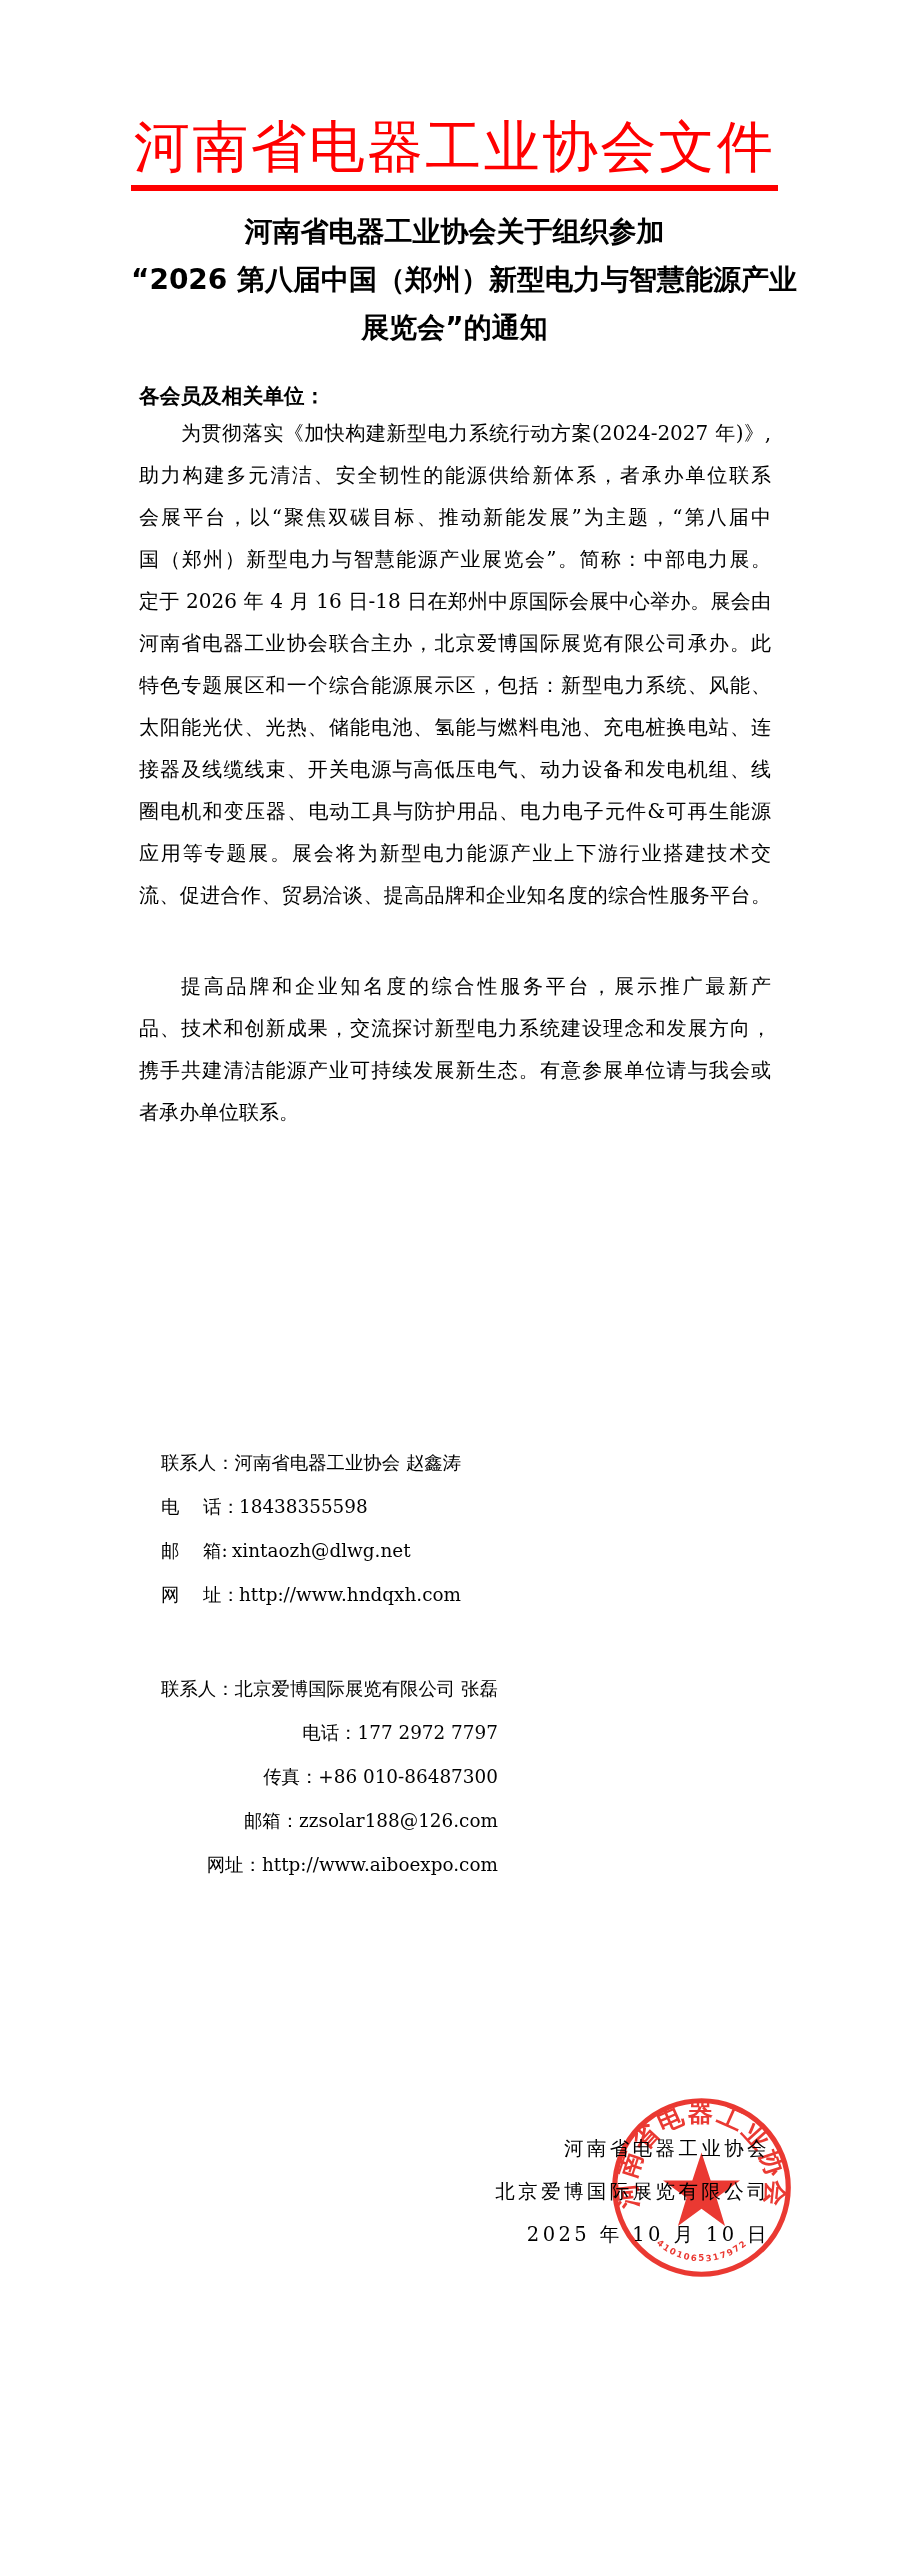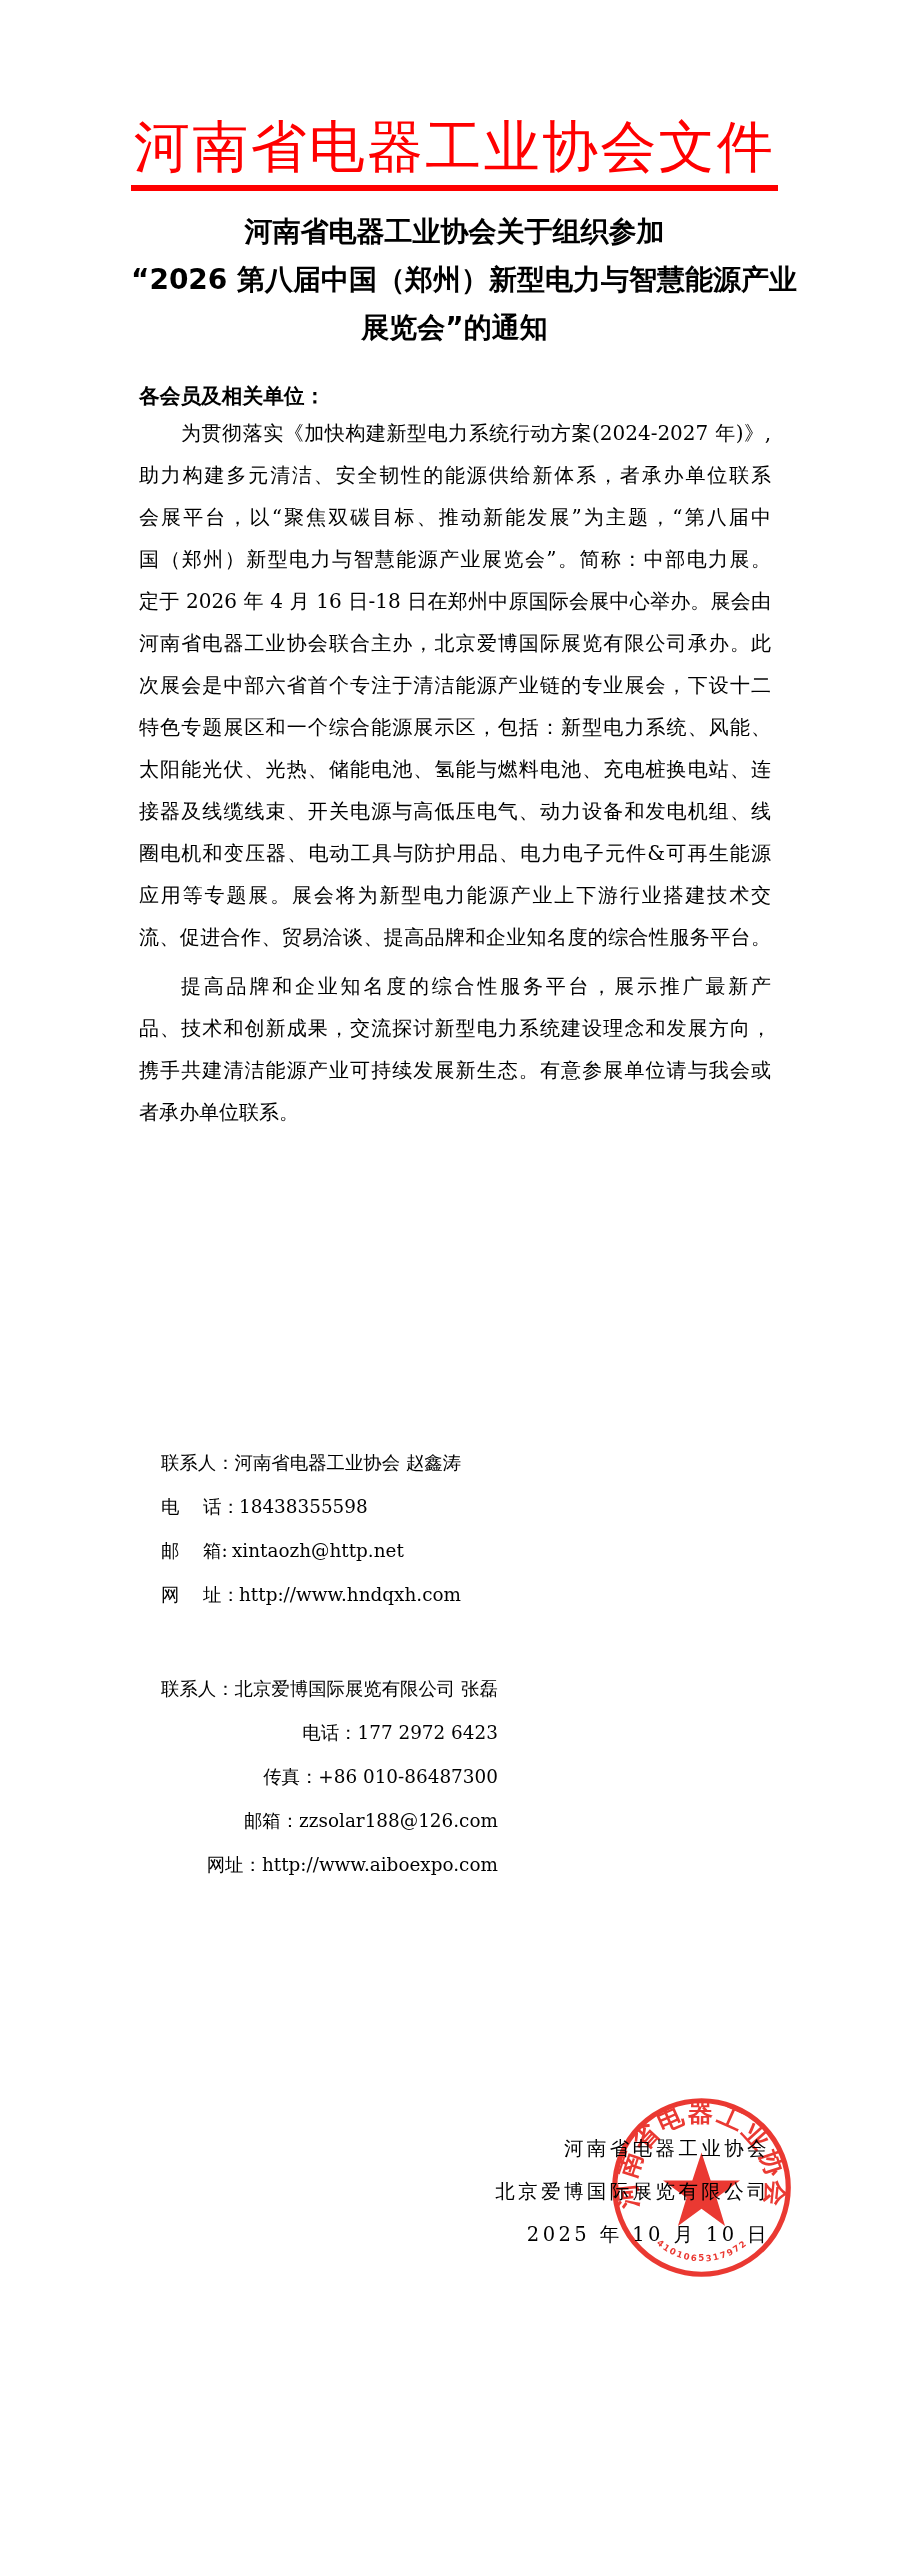--- a/index.html
+++ b/index.html
@@ -87,21 +87,20 @@
 
   <div class="greeting">各会员及相关单位：</div>
 
   <div class="body-text para1">
     <span class="line indent">为贯彻落实《加快构建新型电力系统行动方案(2024-2027 年)》,</span>
     <span class="line">助力构建多元清洁、安全韧性的能源供给新体系，者承办单位联系</span>
     <span class="line">会展平台，以“聚焦双碳目标、推动新能发展”为主题，“第八届中</span>
     <span class="line">国（郑州）新型电力与智慧能源产业展览会”。简称：中部电力展。</span>
     <span class="line">定于 2026 年 4 月 16 日-18 日在郑州中原国际会展中心举办。展会由</span>
     <span class="line">河南省电器工业协会联合主办，北京爱博国际展览有限公司承办。此</span>
-    <span class="line">次展会是中部六省首个专注于清洁能源产业链的专业展会，下设十二</span>
     <span class="line">特色专题展区和一个综合能源展示区，包括：新型电力系统、风能、</span>
     <span class="line">太阳能光伏、光热、储能电池、氢能与燃料电池、充电桩换电站、连</span>
     <span class="line">接器及线缆线束、开关电源与高低压电气、动力设备和发电机组、线</span>
     <span class="line">圈电机和变压器、电动工具与防护用品、电力电子元件&amp;可再生能源</span>
     <span class="line">应用等专题展。展会将为新型电力能源产业上下游行业搭建技术交</span>
     <span class="line">流、促进合作、贸易洽谈、提高品牌和企业知名度的综合性服务平台。</span>
   </div>
 
   <div class="body-text para2">
     <span class="line indent">提高品牌和企业知名度的综合性服务平台，展示推广最新产</span>
@@ -111,33 +110,33 @@
   </div>
 
   <div class="contact contact1">
     <div class="row">
       <span>联系人：</span><span>河南省电器工业协会 赵鑫涛</span>
     </div>
     <div class="row">
       <span class="lbl-wide"><span class="c1">电</span><span>话：</span></span><span>18438355598</span>
     </div>
     <div class="row">
-      <span class="lbl-wide" style="width:71px"><span class="c1">邮</span><span>箱:</span></span><span>xintaozh@http.net</span>
+      <span class="lbl-wide" style="width:71px"><span class="c1">邮</span><span>箱:</span></span><span>xintaozh@dlwg.net</span>
     </div>
     <div class="row">
       <span class="lbl-wide"><span class="c1">网</span><span>址：</span></span><span>http://www.hndqxh.com</span>
     </div>
   </div>
 
   <div class="contact contact2">
     <div class="row">
       <span>联系人：</span><span>北京爱博国际展览有限公司 张磊</span>
     </div>
     <div class="row">
-      <span class="lbl-narrow"><span class="c1">电</span><span>话：</span></span><span>177 2972 6423</span>
+      <span class="lbl-narrow"><span class="c1">电</span><span>话：</span></span><span>177 2972 7797</span>
     </div>
     <div class="row">
       <span class="lbl-narrow"><span class="c1">传</span><span>真：</span></span><span>+86 010-86487300</span>
     </div>
     <div class="row">
       <span class="lbl-narrow"><span class="c1">邮</span><span>箱：</span></span><span>zzsolar188@126.com</span>
     </div>
     <div class="row">
       <span class="lbl-narrow"><span class="c1">网</span><span>址：</span></span><span>http://www.aiboexpo.com</span>
     </div>

